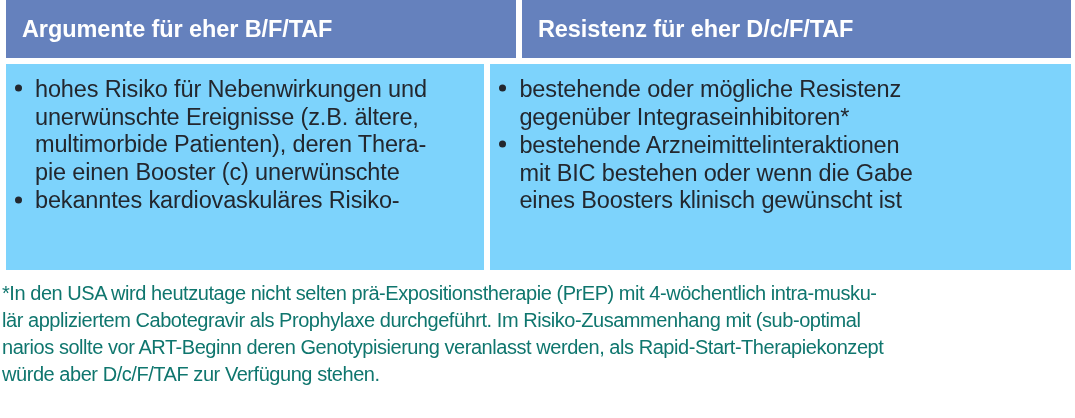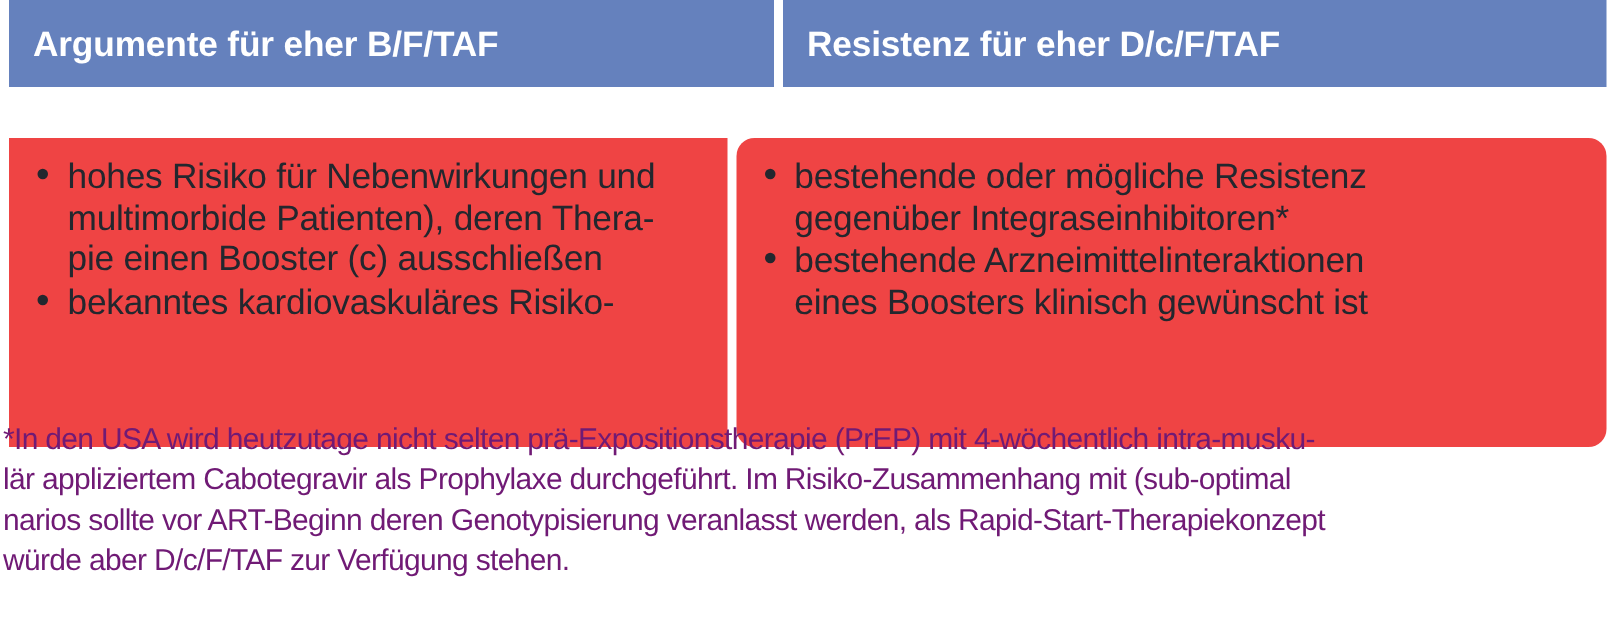--- a/index.html
+++ b/index.html
@@ -23,21 +23,20 @@
   }
 
   
   .table {
     position: absolute;
     left: 0;
     top: 0;
     width: 1075px;
     display: flex;
     flex-direction: column;
-    gap: 28px;
   }
 
   .header-row {
     display: flex;
     gap: 6px;
     padding: 0 4px 0 6px;
     box-sizing: border-box;
     width: 1075px;
   }
   .header-cell {
@@ -57,27 +56,27 @@
 
   .body-row {
     display: flex;
     gap: 6px;
     padding: 0 4px 0 6px;
     box-sizing: border-box;
     width: 1075px;
     margin-top: 6px;
   }
   .body-cell {
-    background: #ef4444;
+    background: #7dd3fc;
     box-sizing: border-box;
     height: 206px;
-    padding: 12px 6px 10px 15px;
+    padding: 12px 6px 10px 5px;
   }
   .body-cell.left  { width: 510px; }
-  .body-cell.right { width: 619px; border-radius: 12px; }
+  .body-cell.right { width: 619px; }
 
   ul.bullets {
     list-style: none;
     margin: 0;
     padding: 0;
     color: #23272e;
     font-size: 23.5px;
     line-height: 1.175;
     letter-spacing: -0.15px;
   }
@@ -97,21 +96,21 @@
     transform: translateY(-50%);
   }
   .li-line { display: block; white-space: pre; }
 
   
   .footnote {
     position: absolute;
     left: 2px;
     top: 280px;
     width: 1073px;
-    color: #701a75;
+    color: #0f766e;
     font-size: 20px;
     line-height: 27px;
     letter-spacing: -0.45px;
   }
   .footnote .fn-line {
     display: block;
     white-space: pre;
   }
 </style>
 </head>
@@ -126,40 +125,42 @@
       <div class="header-cell right">Resistenz für eher D/c/F/TAF</div>
     </div>
 
     <div class="body-row">
 
       <div class="body-cell left">
         <ul class="bullets">
           <li>
             <span class="bullet-dot"></span>
             <span class="li-line">hohes Risiko für Nebenwirkungen und</span>
+            <span class="li-line">unerwünschte Ereignisse (z.B. ältere,</span>
             <span class="li-line">multimorbide Patienten), deren Thera-</span>
-            <span class="li-line">pie einen Booster (c) ausschließen</span>
+            <span class="li-line">pie einen Booster (c) unerwünschte</span>
           </li>
           <li>
             <span class="bullet-dot"></span>
             <span class="li-line">bekanntes kardiovaskuläres Risiko-</span>
           </li>
         </ul>
       </div>
 
       <div class="body-cell right">
         <ul class="bullets">
           <li>
             <span class="bullet-dot"></span>
             <span class="li-line">bestehende oder mögliche Resistenz</span>
             <span class="li-line">gegenüber Integraseinhibitoren*</span>
           </li>
           <li>
             <span class="bullet-dot"></span>
             <span class="li-line">bestehende Arzneimittelinteraktionen</span>
+            <span class="li-line">mit BIC bestehen oder wenn die Gabe</span>
             <span class="li-line">eines Boosters klinisch gewünscht ist</span>
           </li>
         </ul>
       </div>
 
     </div>
   </div>
 
   <div class="footnote">
     <span class="fn-line">*In den USA wird heutzutage nicht selten prä-Expositionstherapie (PrEP) mit 4-wöchentlich intra-musku-</span>

